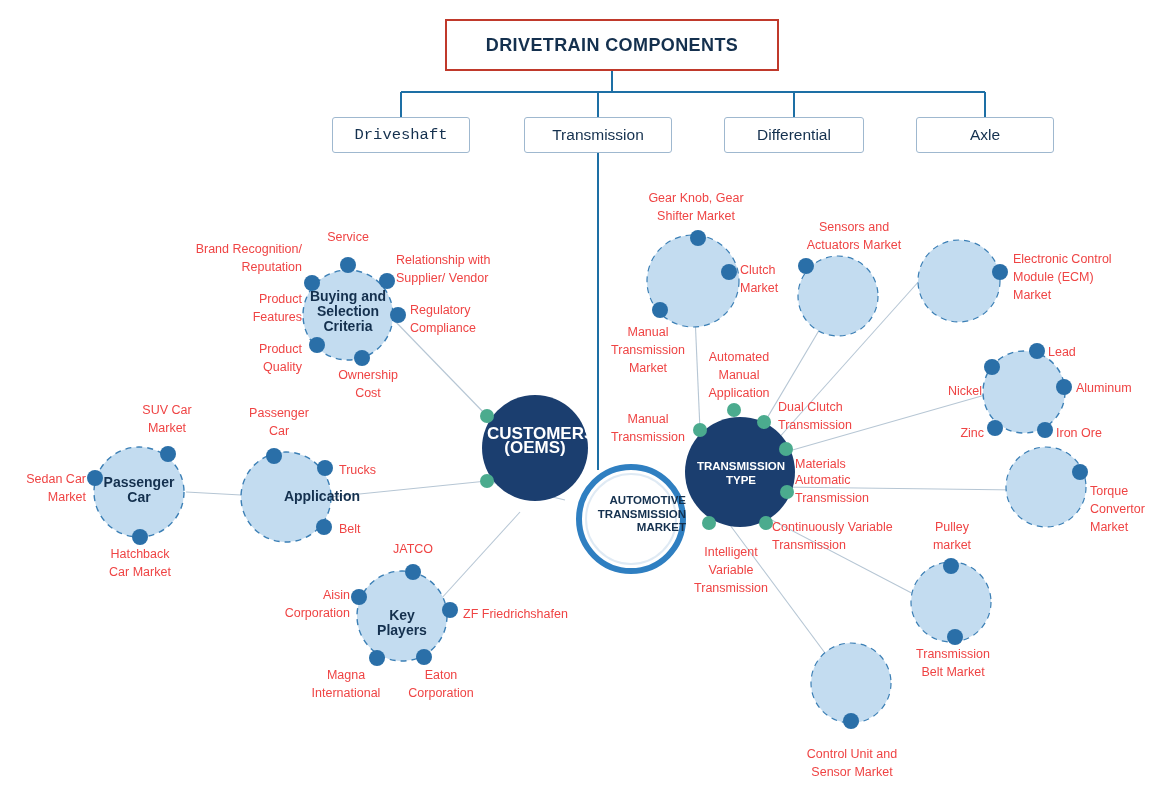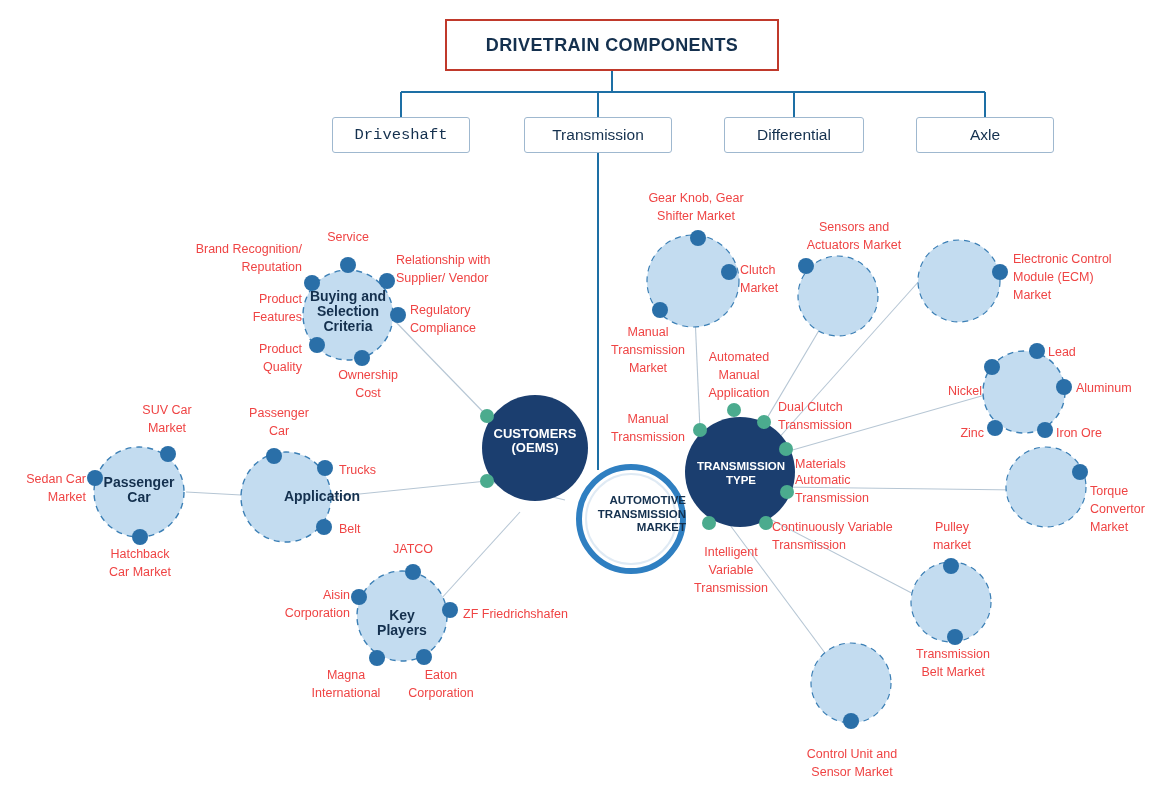--- a/index.html
+++ b/index.html
@@ -231,21 +231,21 @@
     <circle cx="1080" cy="472" r="8" fill="#2a6fa8"></circle>
 
     <circle cx="951" cy="602" r="40" fill="#c3dcf0" stroke="#3b7fb5" stroke-width="1.2" stroke-dasharray="6 5"></circle>
     <circle cx="951" cy="566" r="8" fill="#2a6fa8"></circle>
     <circle cx="955" cy="637" r="8" fill="#2a6fa8"></circle>
 
     <circle cx="851" cy="683" r="40" fill="#c3dcf0" stroke="#3b7fb5" stroke-width="1.2" stroke-dasharray="6 5"></circle>
     <circle cx="851" cy="721" r="8" fill="#2a6fa8"></circle>
   </svg>
 
-  <div class="hub-label" style="left:487px; top:427px; width:96px; font-size:13px;">CUSTOMERS
+  <div class="hub-label" style="left:487px; top:427px; width:96px; font-size:17px;">CUSTOMERS
 (OEMS)</div>
   <div class="hub-label" style="left:686px; top:459px; width:110px; font-size:11.5px;">TRANSMISSION
 TYPE</div>
   <div class="center-label" style="left:576px; top:494px; width:110px;">AUTOMOTIVE
 TRANSMISSION
 MARKET</div>
 
   <div class="cluster-label" style="left:303px; top:289px; width:90px;">Buying and
 Selection
 Criteria</div>

